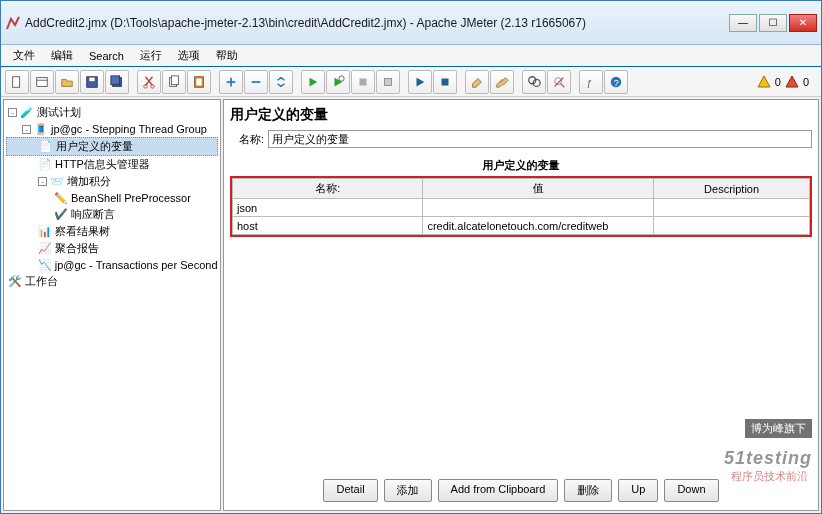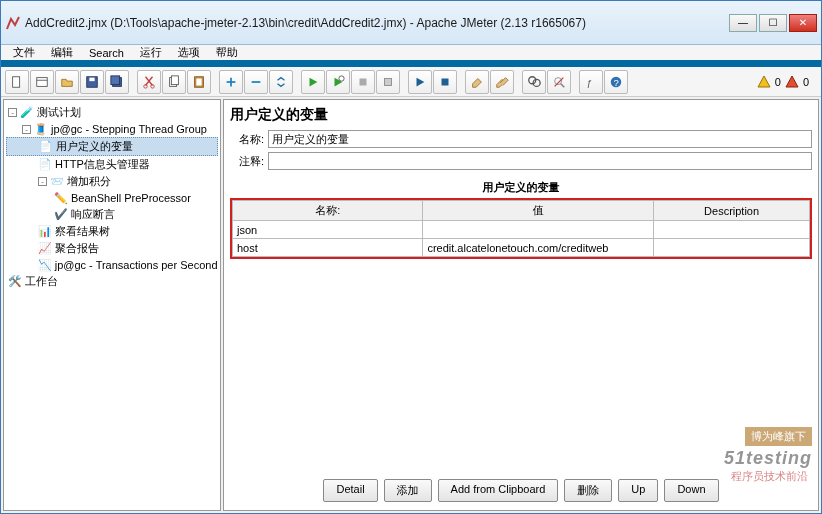--- a/index.html
+++ b/index.html
@@ -7,21 +7,21 @@
 
 .window { width: 822px; height: 514px; border: 1px solid #3a7ab8; background: #f0f0f0; display: flex; flex-direction: column; }
 
 .titlebar { height: 44px; background: linear-gradient(#eaf3fb, #d6e7f7); display: flex; align-items: center; padding: 0 4px; border-bottom: 1px solid #9db9d6; }
 .titlebar .appicon { width: 16px; height: 16px; margin-right: 4px; }
 .titlebar .title { flex: 1; color: #1a1a1a; font-size: 12px; white-space: nowrap; overflow: hidden; }
 .winbtns { display: flex; gap: 2px; }
 .winbtn { width: 28px; height: 18px; border: 1px solid #8aa; background: linear-gradient(#f9f9f9,#e0e0e0); display:flex;align-items:center;justify-content:center;font-size:10px;}
 .winbtn.close { background: linear-gradient(#f08080,#d03020); color:#fff; border-color:#a02010;}
 
-.menubar { height: 22px; background: #f5f5f5; display: flex; align-items: center; padding: 0 6px; gap: 4px; border-bottom: 7px solid #0369a1; }
+.menubar { height: 22px; background: #f5f5f5; display: flex; align-items: center; padding: 0 6px; gap: 4px; border-bottom: 1px solid #0369a1; }
 .menubar span { padding: 2px 6px; cursor: default; }
 
 .toolbar { height: 30px; background: #f5f5f5; display: flex; align-items: center; padding: 2px 4px; gap: 1px; border-bottom: 1px solid #ccc; }
 .tbtn { width: 24px; height: 24px; border: 1px solid #bbb; background: linear-gradient(#fff,#eee); display:flex;align-items:center;justify-content:center; border-radius:2px;}
 .tsep { width: 6px; }
 .tbtn svg { width: 14px; height: 14px; }
 .spacer { flex: 1; }
 .warn { display:flex;align-items:center;gap:4px;padding-right:8px;}
 
 .body { flex: 1; display: flex; overflow: hidden; }
@@ -41,21 +41,21 @@
 .section-title { text-align:center; font-weight:bold; margin:6px 0 3px;}
 .tablewrap { border:2px solid #d02020; padding:0; }
 table { width:100%; border-collapse:collapse; background:#fff;}
 th,td { border:1px solid #bbb; padding:2px 4px; font-weight:normal; height:18px; text-align:left;}
 th { background:#f0f0f0; text-align:center;}
 .filler { flex:1; }
 .btnrow { display:flex; justify-content:center; gap:6px; padding:6px 0 2px;}
 .btn { border:1px solid #888; background:linear-gradient(#fafafa,#e4e4e4); padding:3px 12px; border-radius:2px; cursor:default;}
 
 .watermark { position:absolute; right:10px; bottom:30px; opacity:0.55; pointer-events:none; text-align:right;}
-.watermark .tag{ background:#a16207;color:#fff;padding:2px 6px;font-size:11px;display:inline-block;margin-bottom:2px;}
+.watermark .tag{ background:#000000;color:#fff;padding:2px 6px;font-size:11px;display:inline-block;margin-bottom:10px;}
 .watermark .big{ font-size:18px;color:#404040;font-weight:bold;letter-spacing:1px;font-style:italic;}
 .watermark .sub{ font-size:11px;color:#b91c1c;background:rgba(255,255,255,.6);padding:1px 4px;}
 </style>
 </head>
 <body>
 
 <div class="window">
 
   <div class="titlebar">
     <span class="appicon">
@@ -279,24 +279,20 @@
           <span class="ic">🛠️</span>
           <span>工作台</span>
         </div>
     </div>
 
     <div class="main">
       <h2>用户定义的变量</h2>
       <div class="frow">
         <label>名称:</label>
         <input value="用户定义的变量" style="">
-      </div>
-      <div class="frow">
-        <label>注释:</label>
-        <input value="" style="">
       </div>
       <div class="section-title">用户定义的变量</div>
       <div class="tablewrap">
         <table>
           <tbody>
               <tr>
             <th style="width:33%">名称:</th>
             <th style="width:40%">值</th>
             <th>Description</th>
           </tr>

